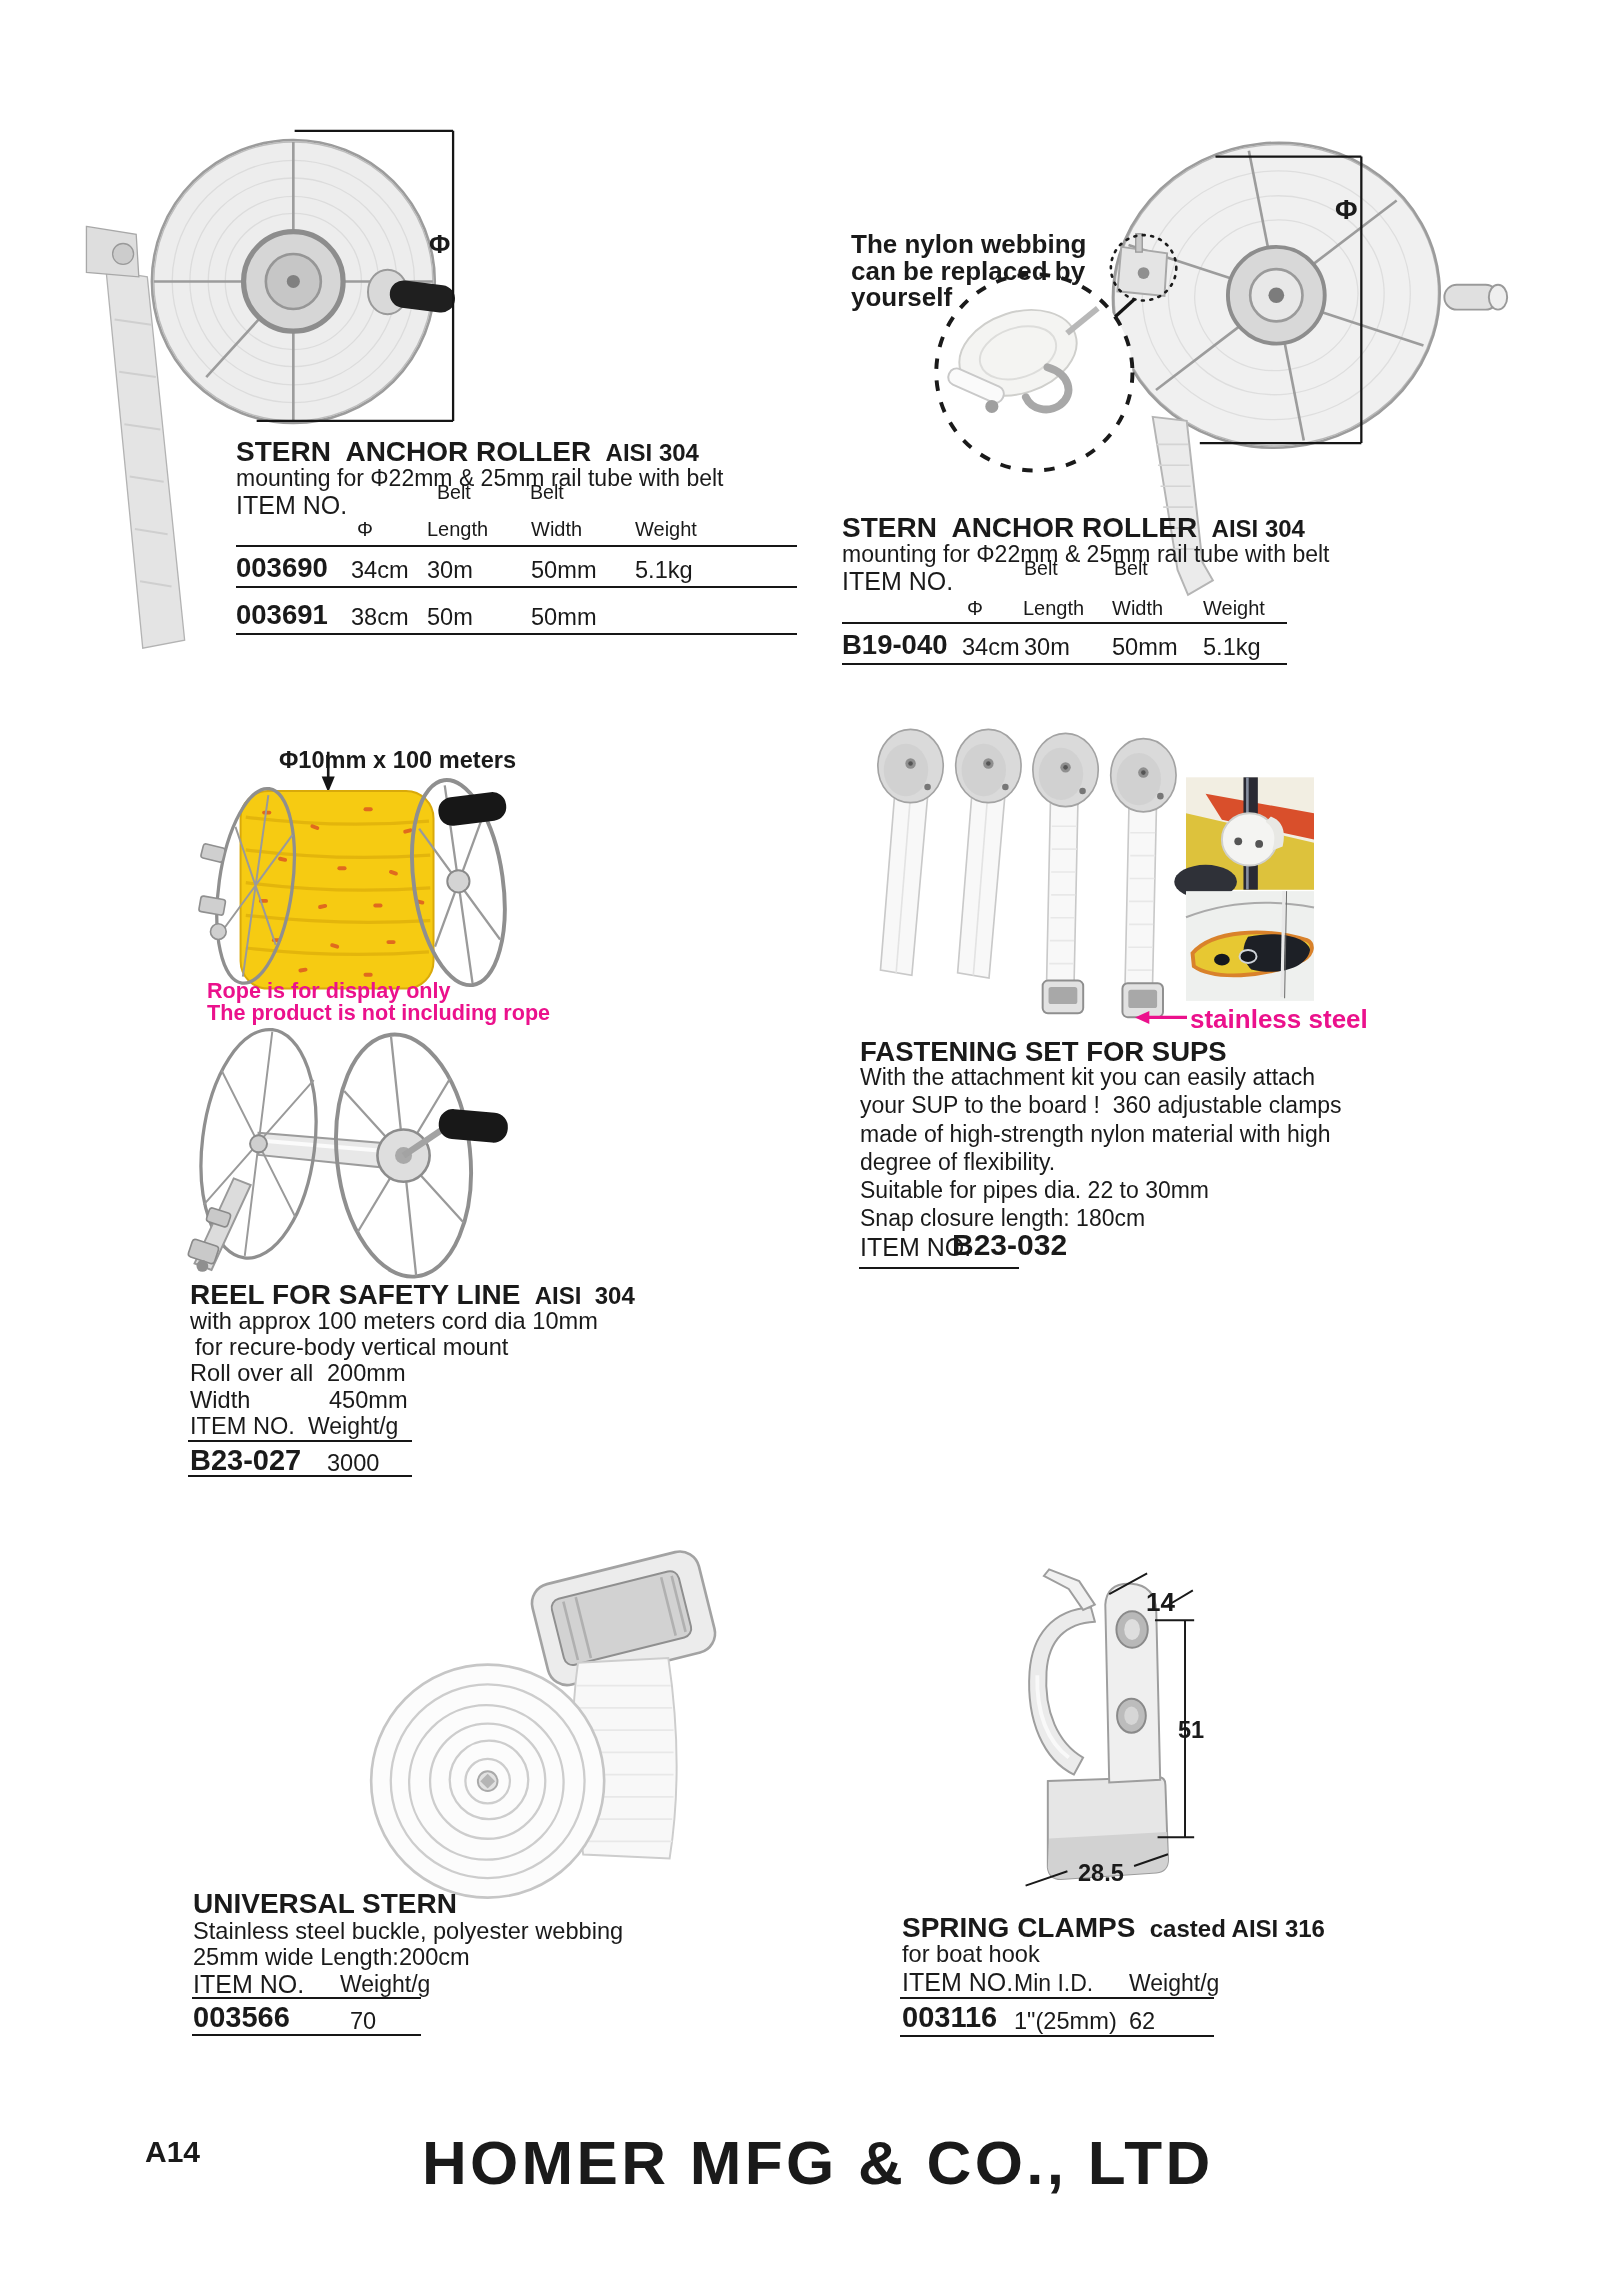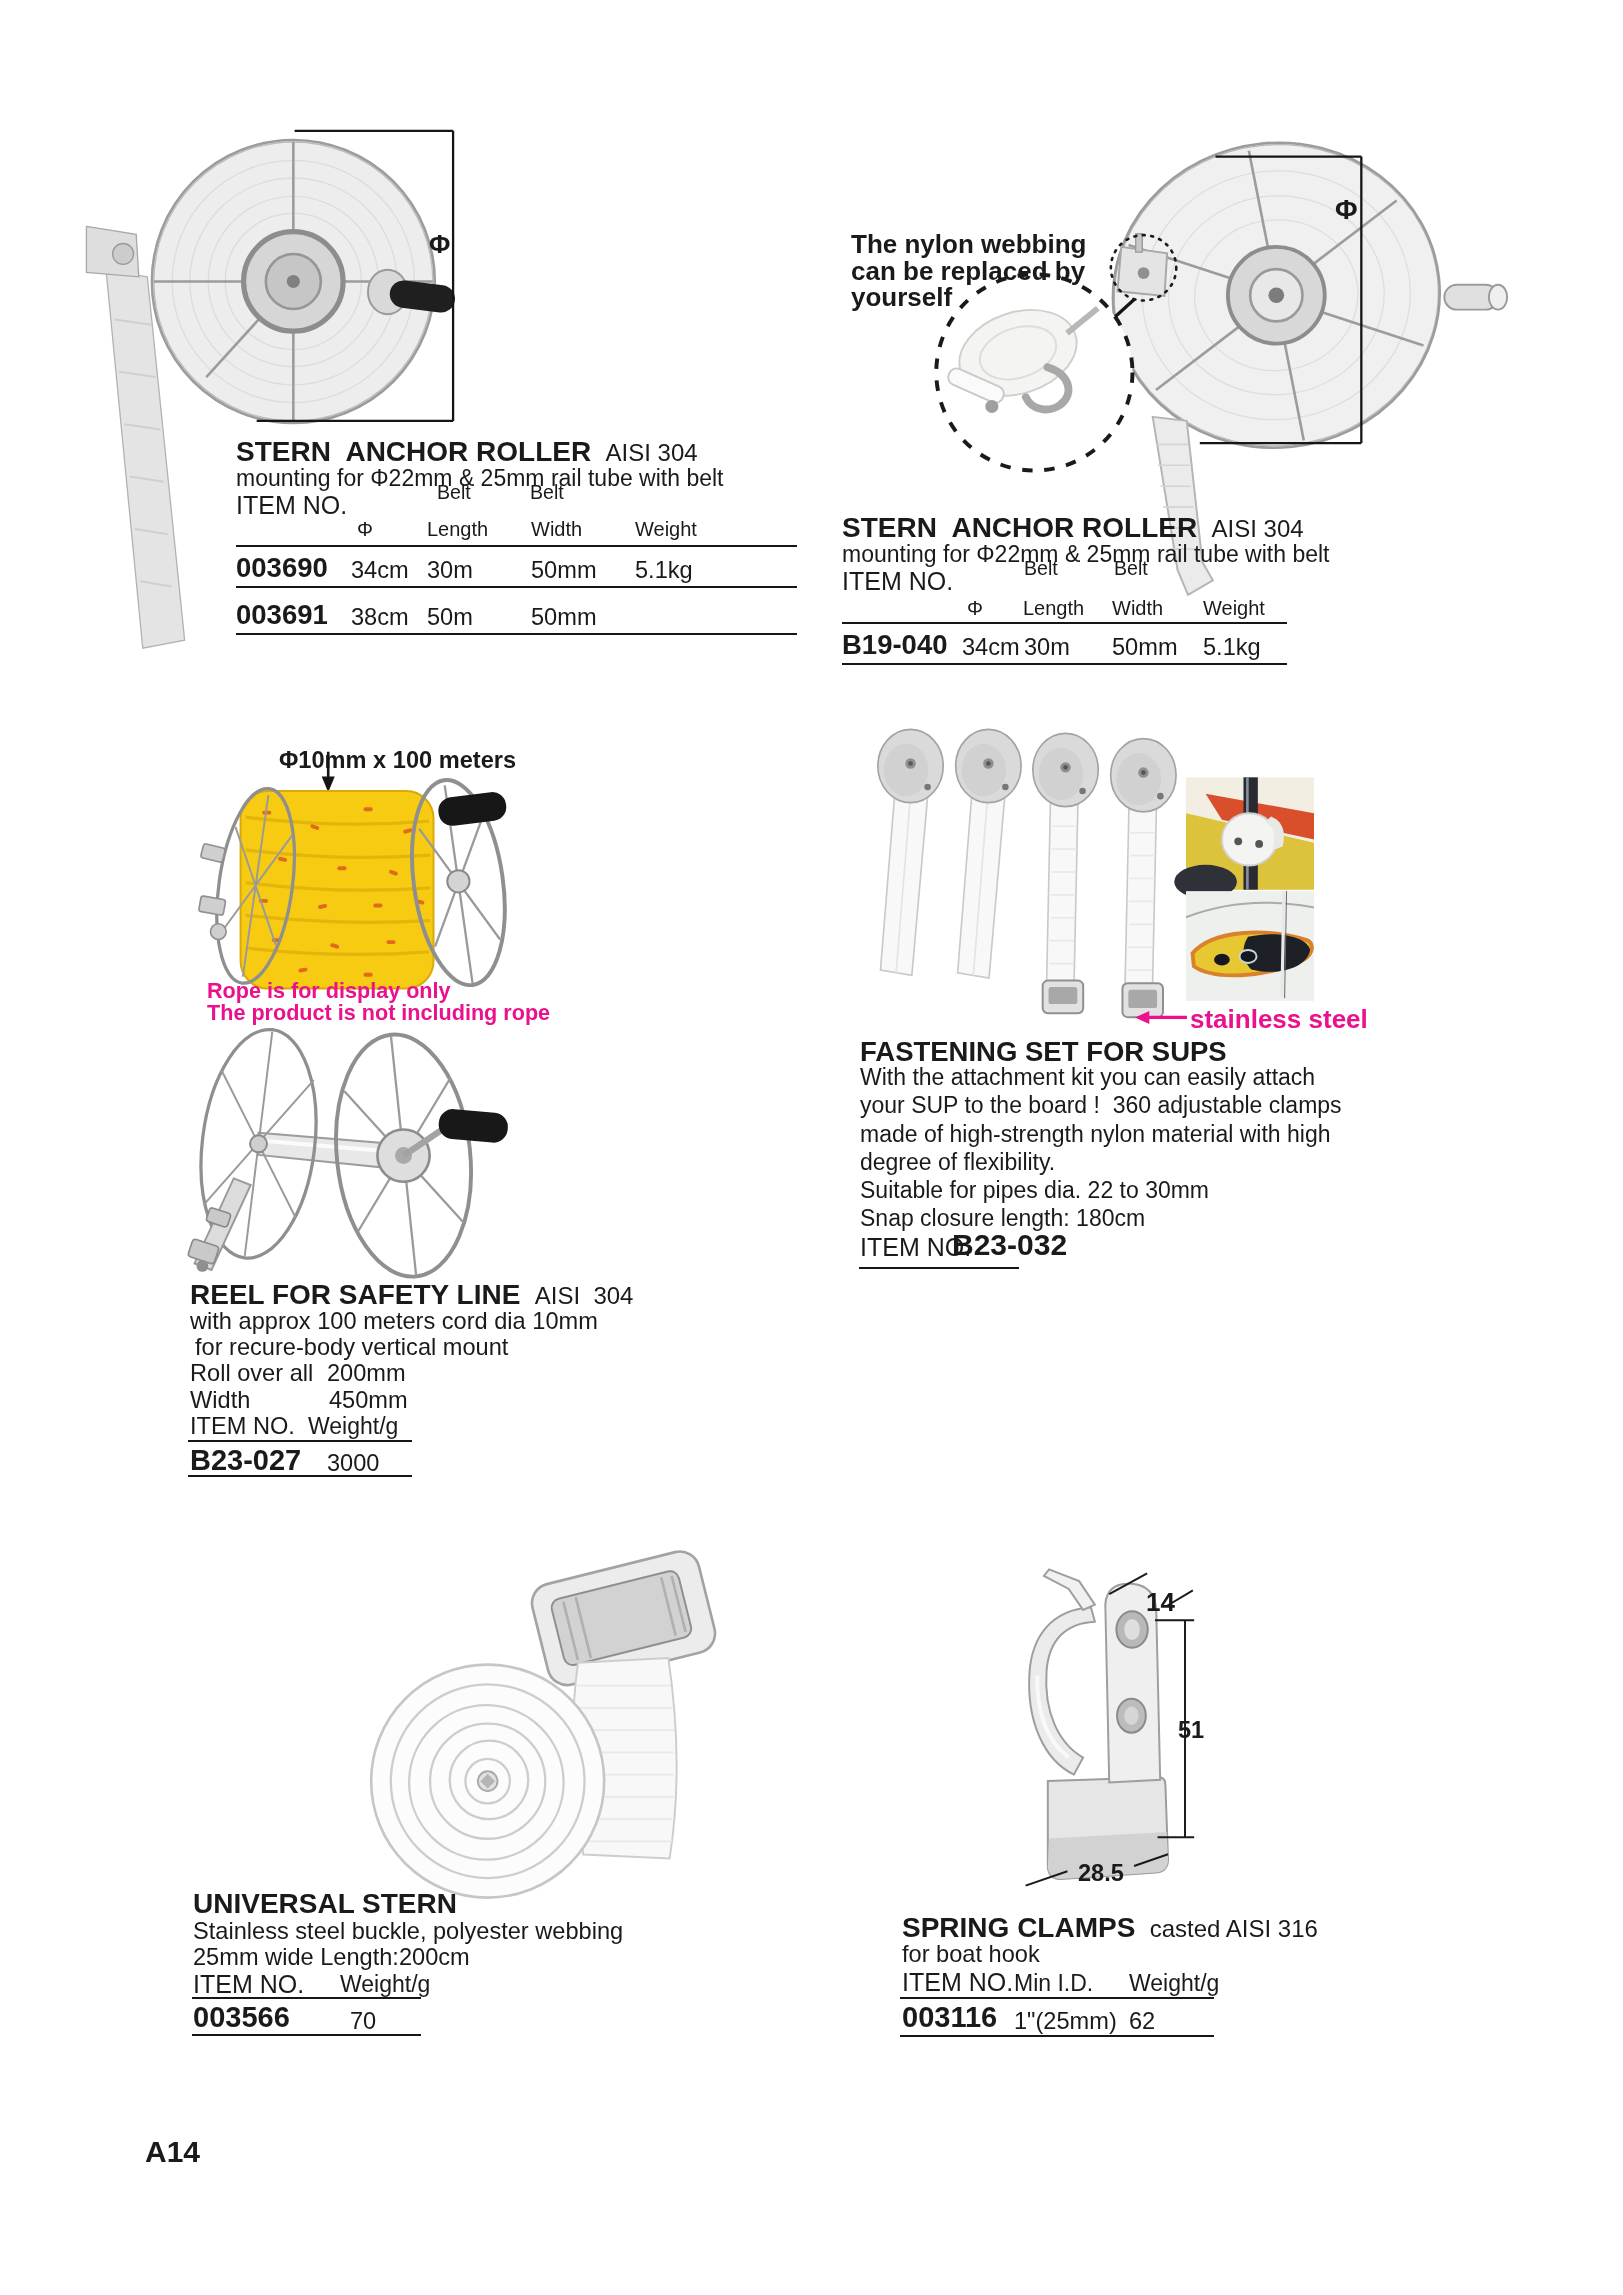--- a/index.html
+++ b/index.html
@@ -6,21 +6,21 @@
   .page{position:relative;width:1623px;height:2295px;background:#ffffff;overflow:hidden;
         font-family:"Liberation Sans",sans-serif;color:#1a1a1a;line-height:1.12;}
   .abs{position:absolute;white-space:pre;}
   .b{font-weight:bold;}
   .fs30{font-size:19.6px}.fs31{font-size:20px}.fs33{font-size:21.6px}.fs34{font-size:26px}
   .fs35{font-size:23px}.fs36{font-size:23.6px}.fs37{font-size:24px}.fs38{font-size:25px}
   .fs40{font-size:26px}.fs42{font-size:27.5px}.fs43{font-size:28px}.fs44{font-size:29px}
   .fs46{font-size:30px}.fs95{font-size:62px;letter-spacing:3.3px;}
   .mag{color:#EB118C;font-weight:bold;}
   .rule{position:absolute;height:0;border-top:2px solid #161616;}
-  .grade{font-weight:normal;margin-left:14.4px;}
+  .grade{font-weight:bold;margin-left:14.4px;}
   svg{position:absolute;overflow:visible;}
 </style>
 </head>
 <body>
 
 <div class="page">
 
   <svg style="left:85px;top:123px;" width="380" height="550" viewBox="0 0 580 840">
     <g>
       <polygon points="32,225 95,235 152,790 88,802" fill="#e4e4e4" stroke="#b3b3b3" stroke-width="2"></polygon>
@@ -406,15 +406,16 @@
   <div class="abs fs38" style="left:902px;top:1968px">ITEM NO.</div>
   <div class="abs fs35" style="left:1014px;top:1971px">Min I.D.</div>
   <div class="abs fs35" style="left:1129px;top:1971px">Weight/g</div>
   <div class="rule" style="left:900px;top:1997px;width:314px"></div>
   <div class="abs fs44 b" style="left:902px;top:2001px">003116</div>
   <div class="abs fs36" style="left:1014px;top:2008px">1"(25mm)</div>
   <div class="abs fs36" style="left:1129px;top:2008px">62</div>
   <div class="rule" style="left:900px;top:2035px;width:314px"></div>
 
   <div class="abs fs46 b" style="left:145px;top:2135px">A14</div>
+  <div class="abs fs95 b" style="left:422px;top:2128px">HOMER MFG &amp; CO., LTD</div>
 
 </div>
 
 
 </body></html>

